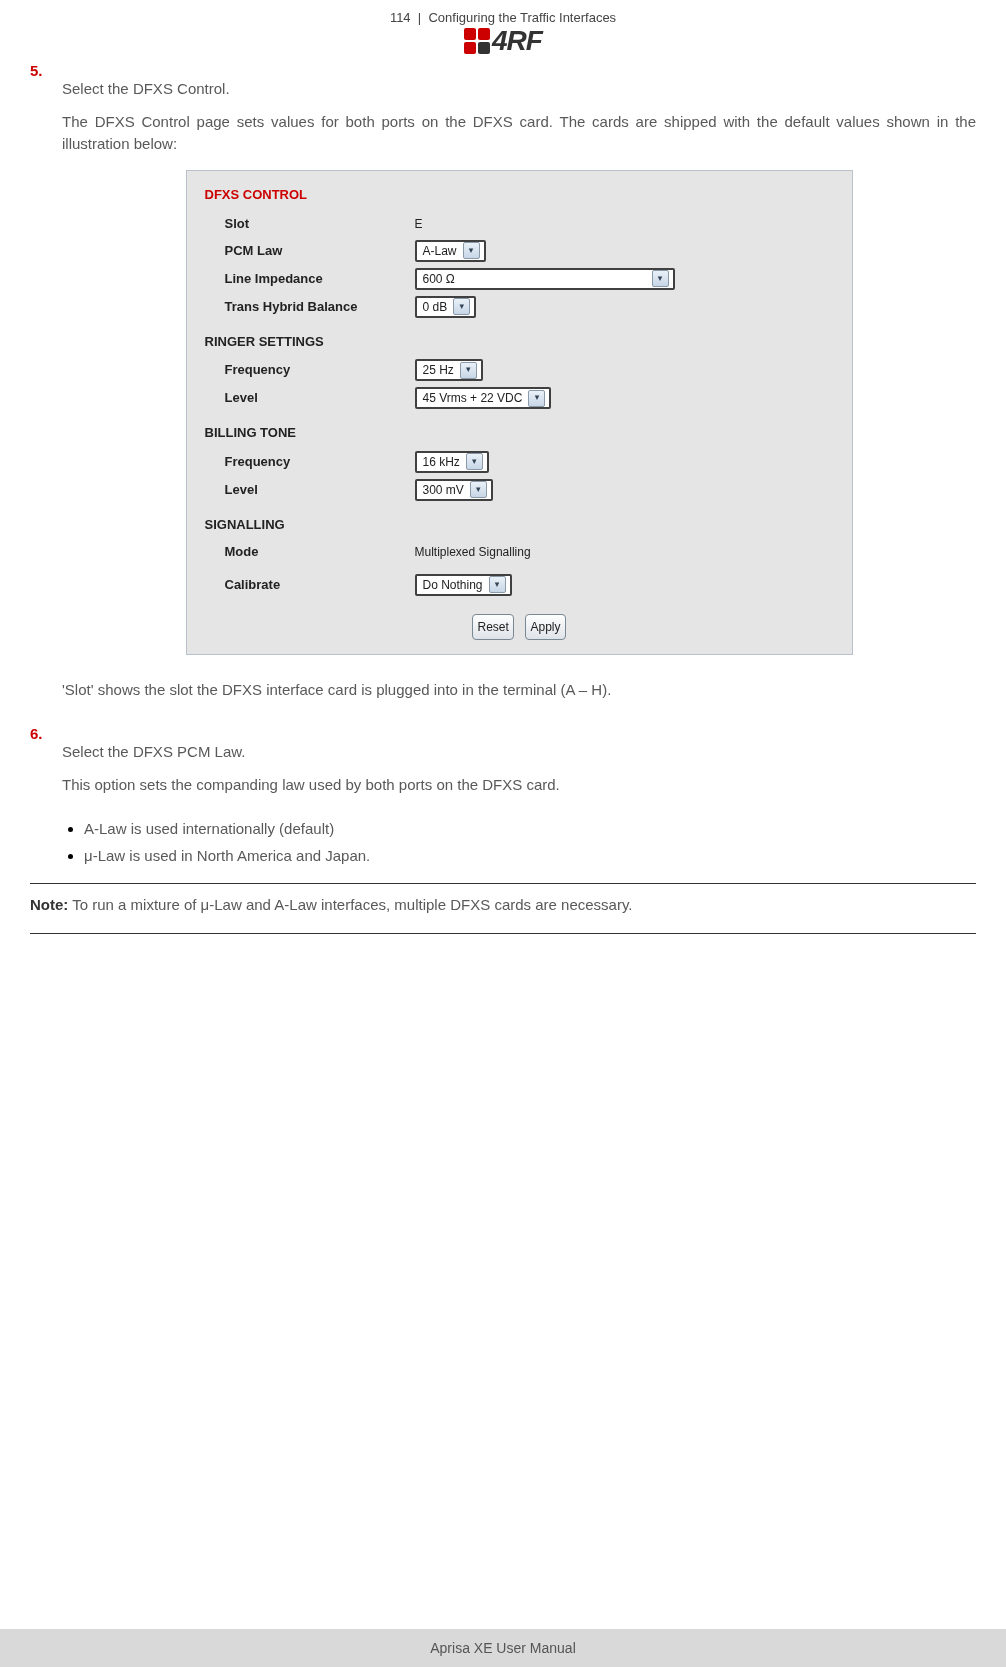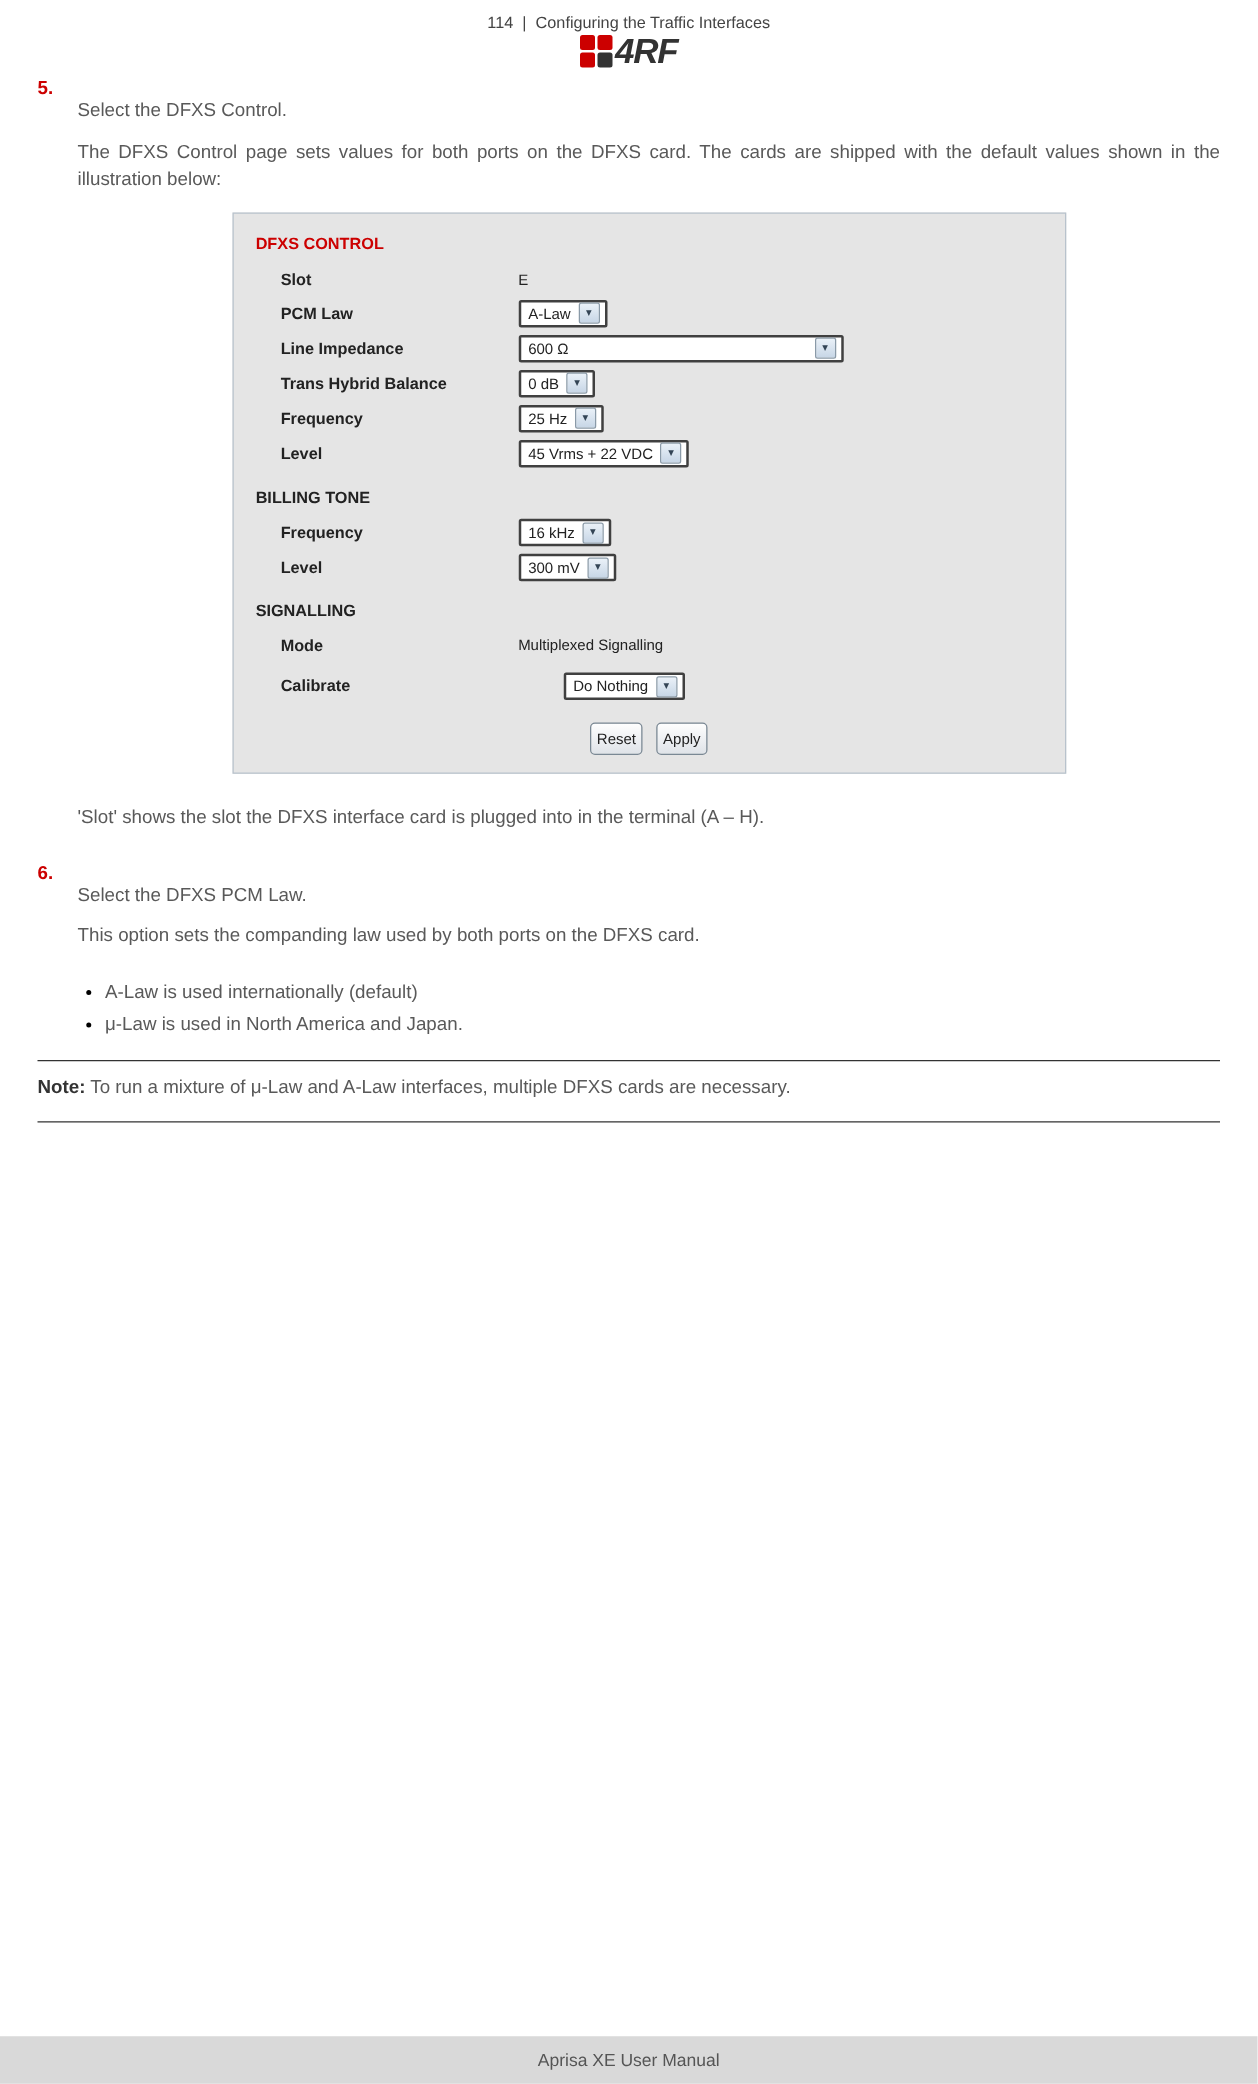--- a/index.html
+++ b/index.html
@@ -152,20 +152,21 @@
         <div class="row">
           <div class="lbl">Trans Hybrid Balance</div>
           <div class="val">
             <span class="sel">
               <span>0 dB</span>
               <span class="dd">▾</span>
             </span>
           </div>
         </div>
 
+        <div class="sect-title">RINGER SETTINGS</div>
         <div class="row">
           <div class="lbl">Frequency</div>
           <div class="val">
             <span class="sel">
               <span>25 Hz</span>
               <span class="dd">▾</span>
             </span>
           </div>
         </div>
         <div class="row">
@@ -196,21 +197,21 @@
               <span class="dd">▾</span>
             </span>
           </div>
         </div>
 
         <div class="sect-title">SIGNALLING</div>
         <div class="row">
           <div class="lbl">Mode</div>
           <div class="val staticval">Multiplexed Signalling</div>
         </div>
-        <div class="row" style="margin-top:12px;gap:36px;">
+        <div class="row" style="margin-top:12px;">
           <div class="lbl">Calibrate</div>
           <div class="val">
             <span class="sel">
               <span>Do Nothing</span>
               <span class="dd">▾</span>
             </span>
           </div>
         </div>
 
         <div class="btnrow">

